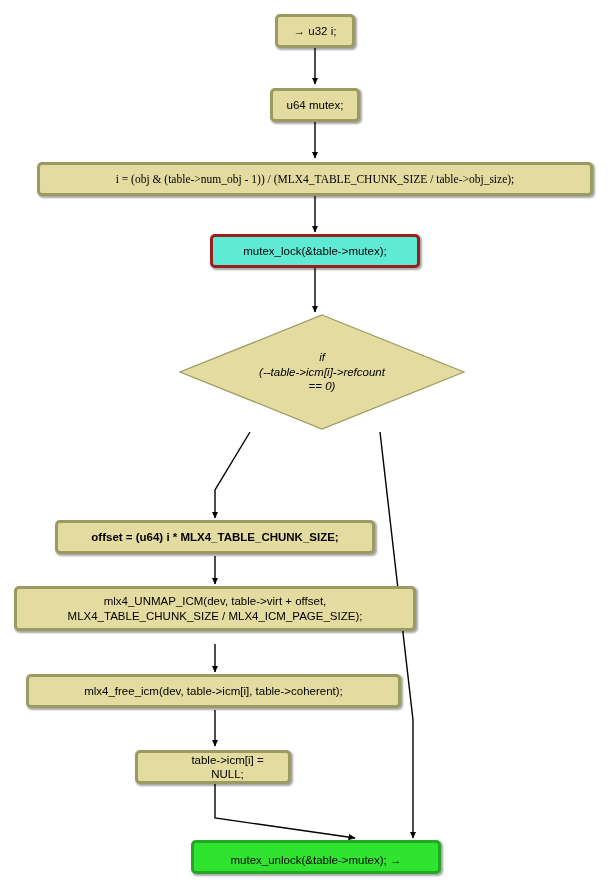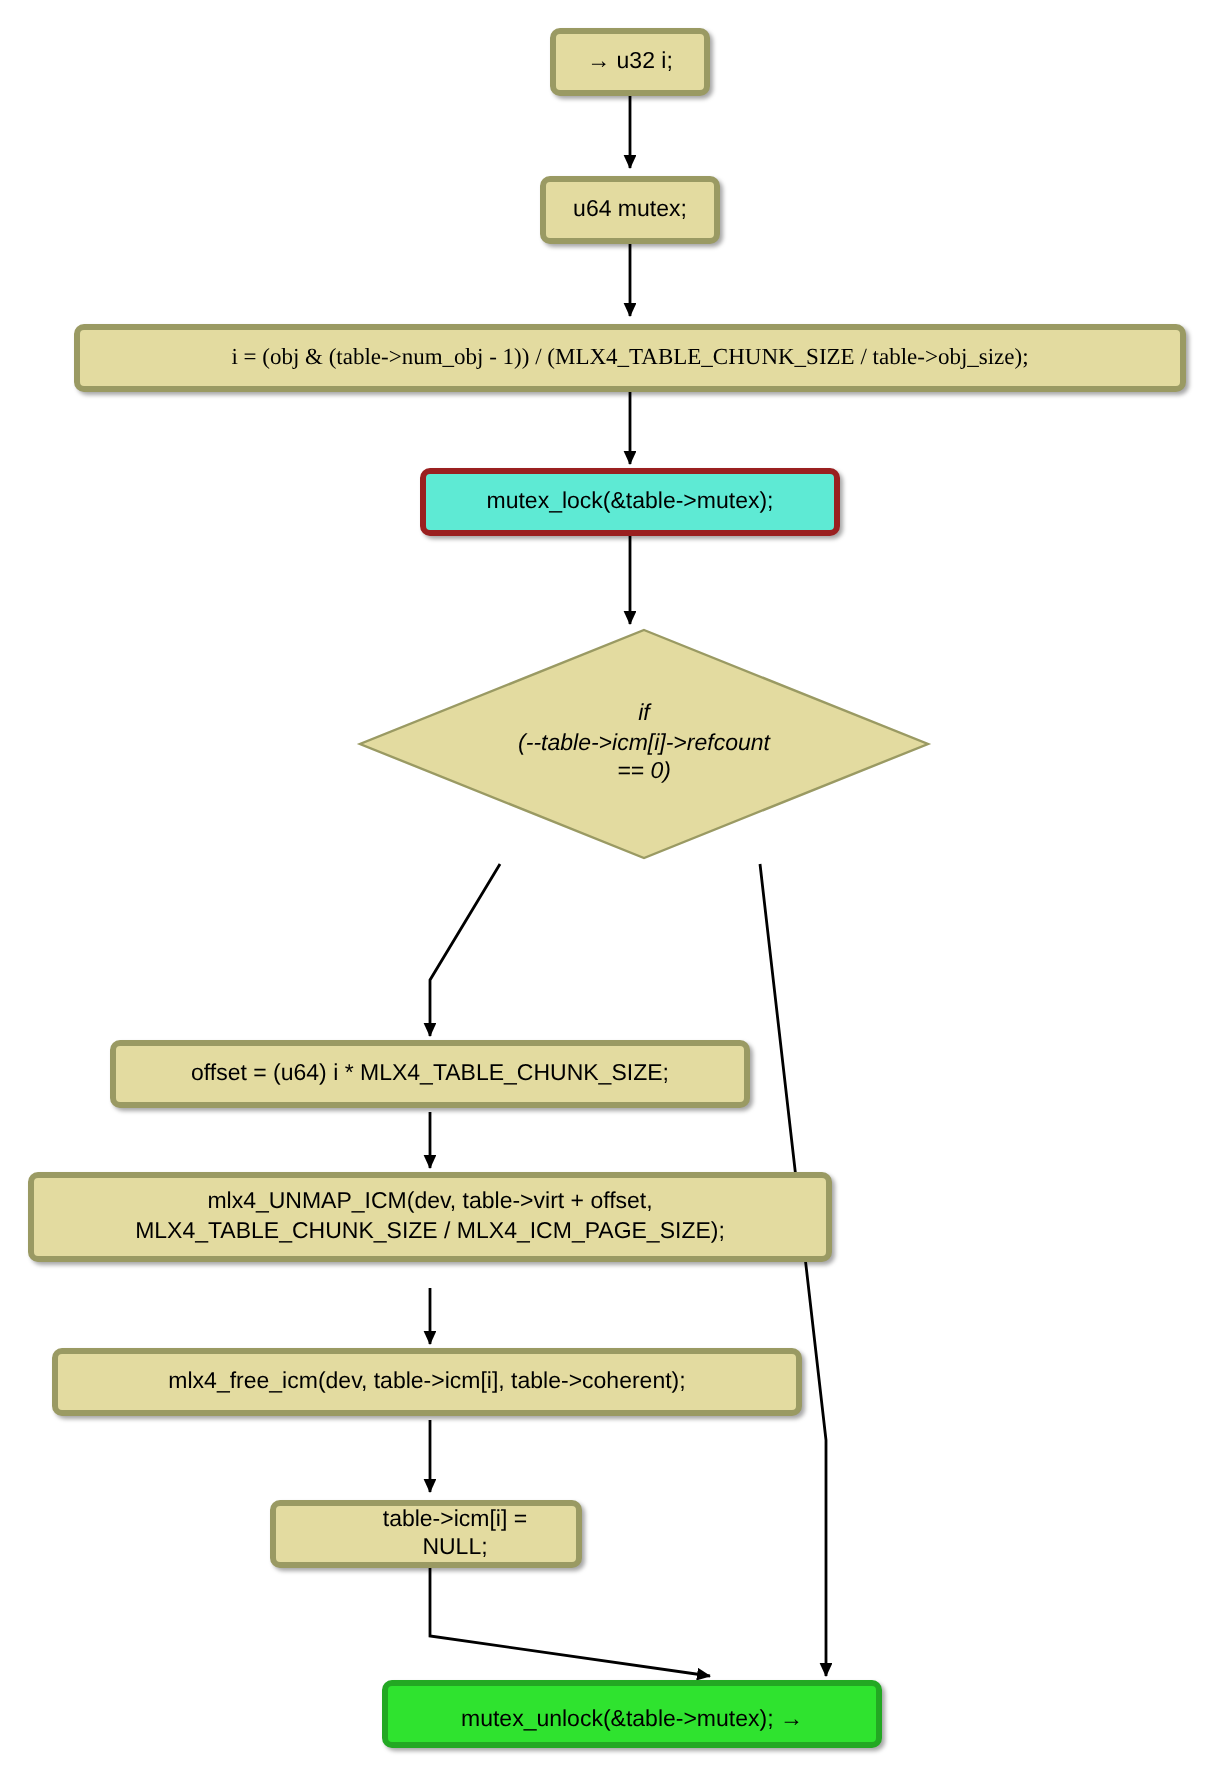--- a/index.html
+++ b/index.html
@@ -127,21 +127,21 @@
 
   <div class="diamond-wrap" style="left:177px; top:312px; width:290px; height:120px;">
     <svg width="290" height="120">
       <polygon points="145,3 287,60 145,117 3,60" fill="#e3dba0" stroke="#9a9a63" stroke-width="1.2" style="filter:none;"></polygon>
     </svg>
     <div class="diamond-label">if
 (--table-&gt;icm[i]-&gt;refcount
 == 0)</div>
   </div>
 
-  <div class="node stmt" style="left:55px; top:520px; width:320px; height:34px;">
+  <div class="node stmt" style="left:55px; top:520px; width:320px; height:34px;font-weight:bold;">
     <span>offset = (u64) i * MLX4_TABLE_CHUNK_SIZE;</span>
   </div>
 
   <div class="node stmt" style="left:14px; top:586px; width:402px; height:45px;">
     <span>mlx4_UNMAP_ICM(dev, table-&gt;virt + offset,
 MLX4_TABLE_CHUNK_SIZE / MLX4_ICM_PAGE_SIZE);</span>
   </div>
 
   <div class="node stmt" style="left:26px; top:674px; width:375px; height:34px;">
     <span>mlx4_free_icm(dev, table-&gt;icm[i], table-&gt;coherent);</span>

